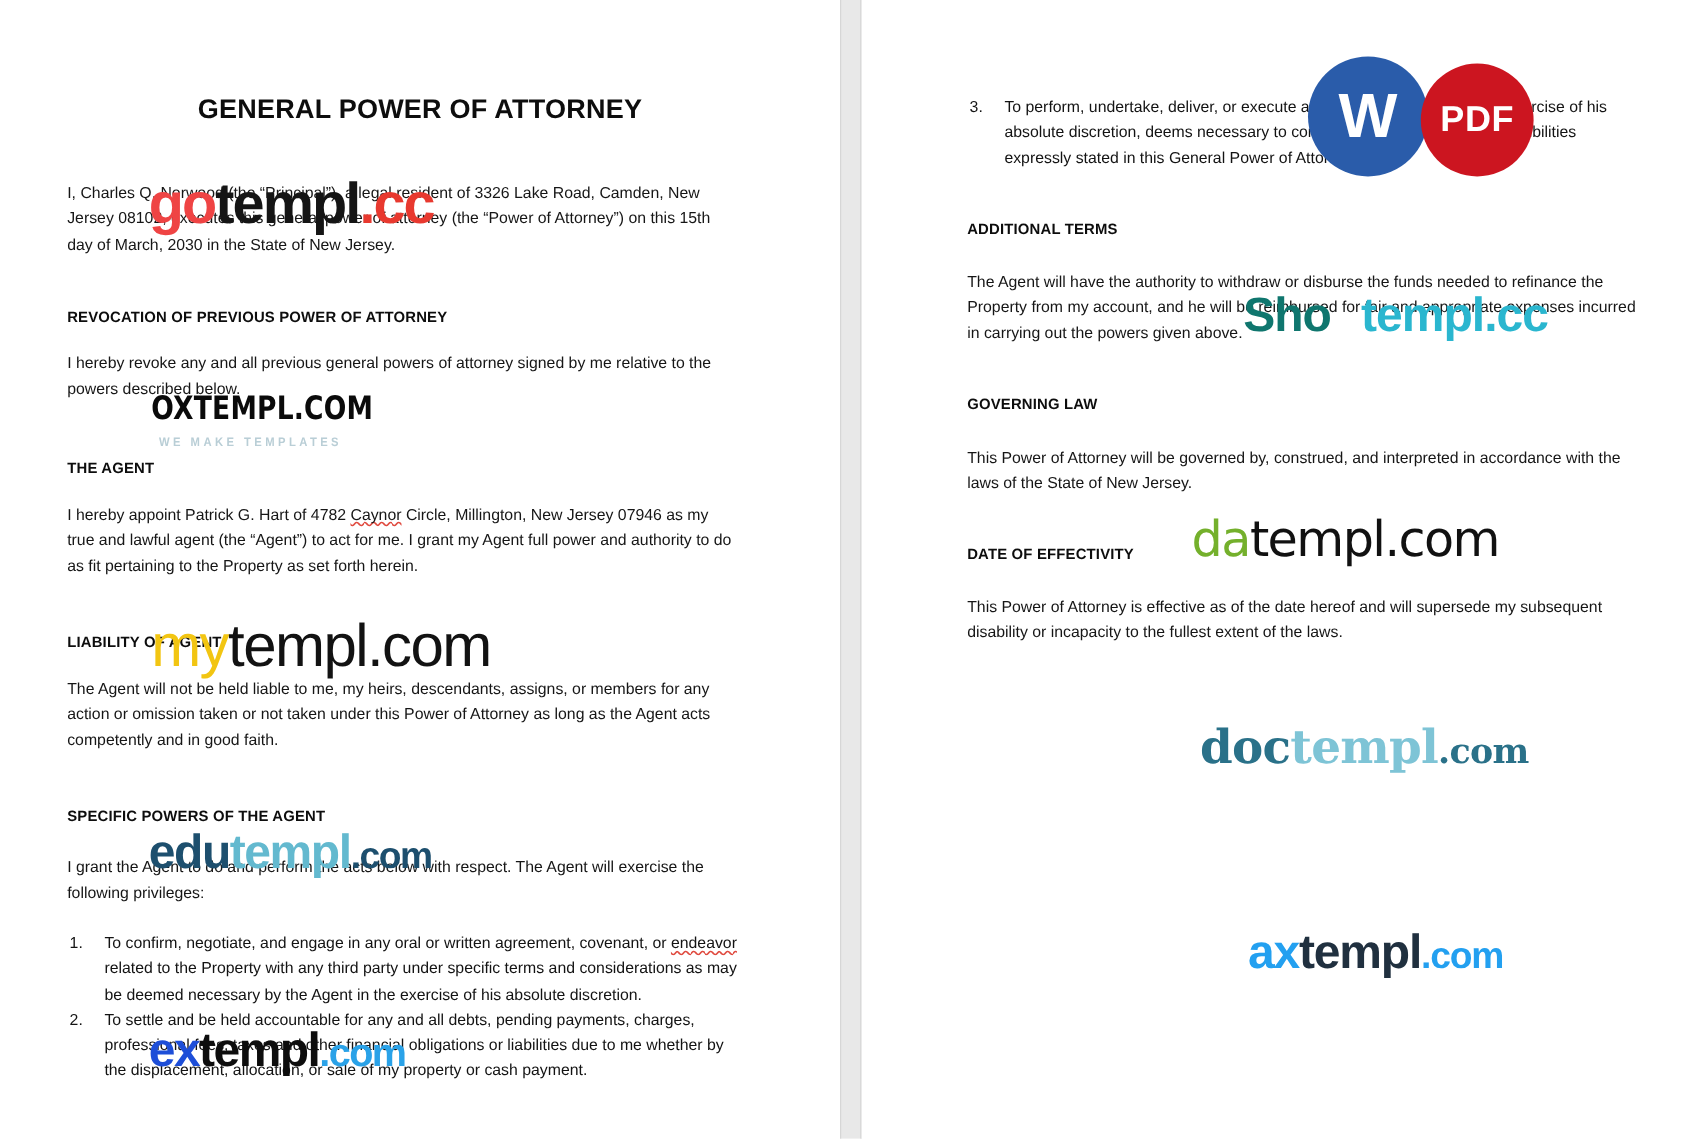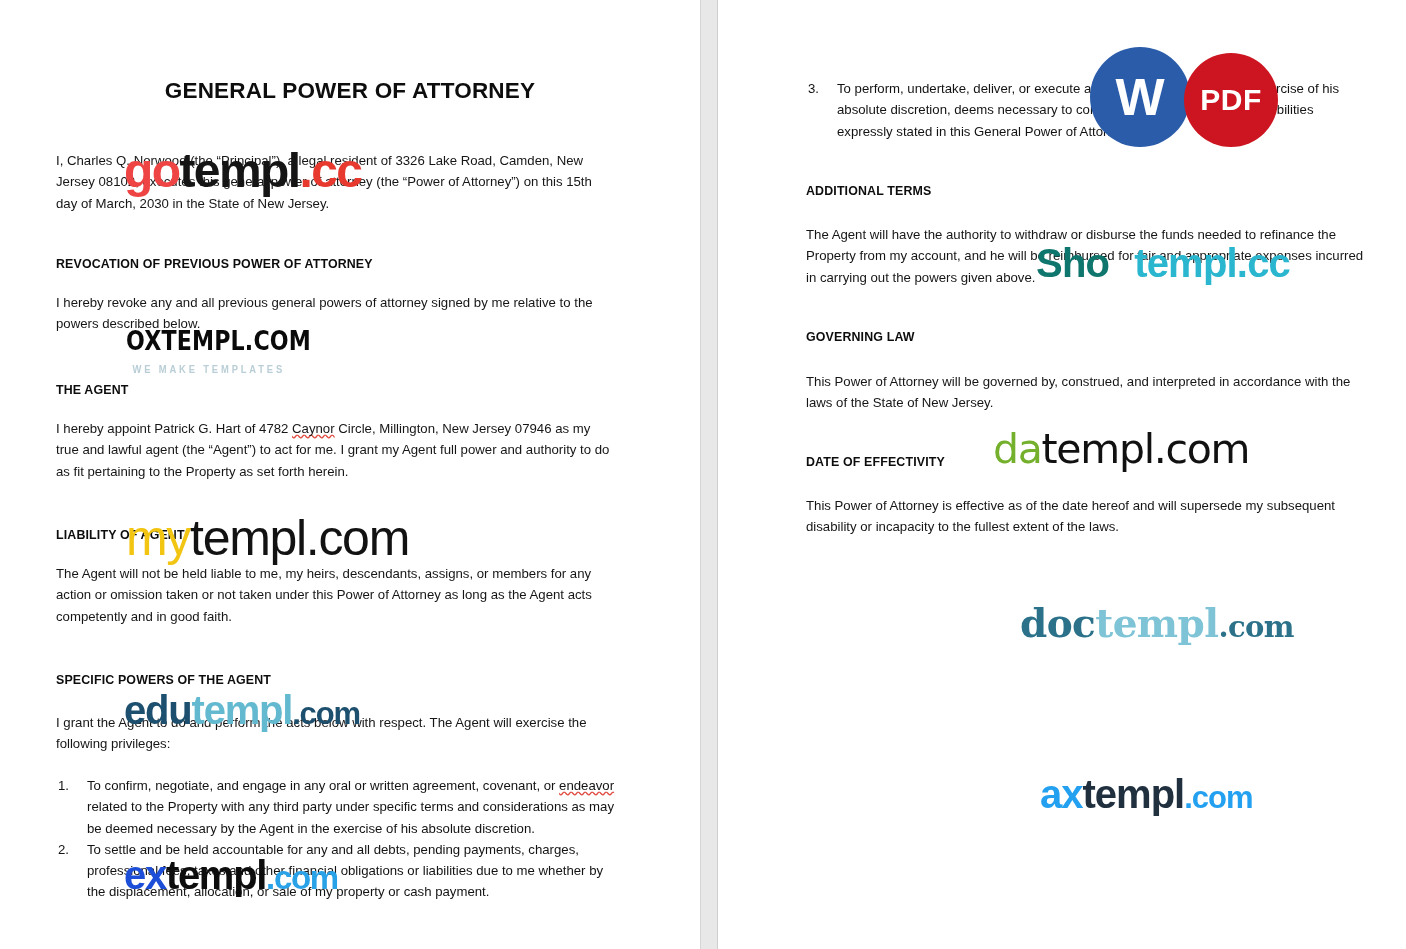--- a/index.html
+++ b/index.html
@@ -138,21 +138,21 @@
   .wm-sho .a  { color: #0f766e; }
   .wm-sho .b  { color: #2ab6cf; padding-left: 25px; }
 
   .wm-da      { left: 993px; top: 429px; font-size: 41px; letter-spacing: -1.3px;
                 font-family: "DejaVu Sans", sans-serif; }
   .wm-da .a   { color: #74b02c; }
   .wm-da .b   { color: #111111; }
 
   .wm-doc     { left: 1000px; top: 604px; font-size: 39px; font-weight: bold; letter-spacing: -0.6px;
                 font-family: "DejaVu Serif", serif; }
-  .wm-doc .a  { color: #2a7189; margin-left: 20px; }
+  .wm-doc .a  { color: #2a7189; }
   .wm-doc .b  { color: #7ec4d6; }
   .wm-doc .c  { color: #2a7189; font-size: 29px; }
 
   .wm-ax      { left: 1040px; top: 774px; font-size: 40px; font-weight: bold; letter-spacing: -1px; }
   .wm-ax .a   { color: #23a0f0; }
   .wm-ax .b   { color: #20303f; }
   .wm-ax .c   { color: #23a0f0; font-size: 31px; }
 
   
   .badge {

